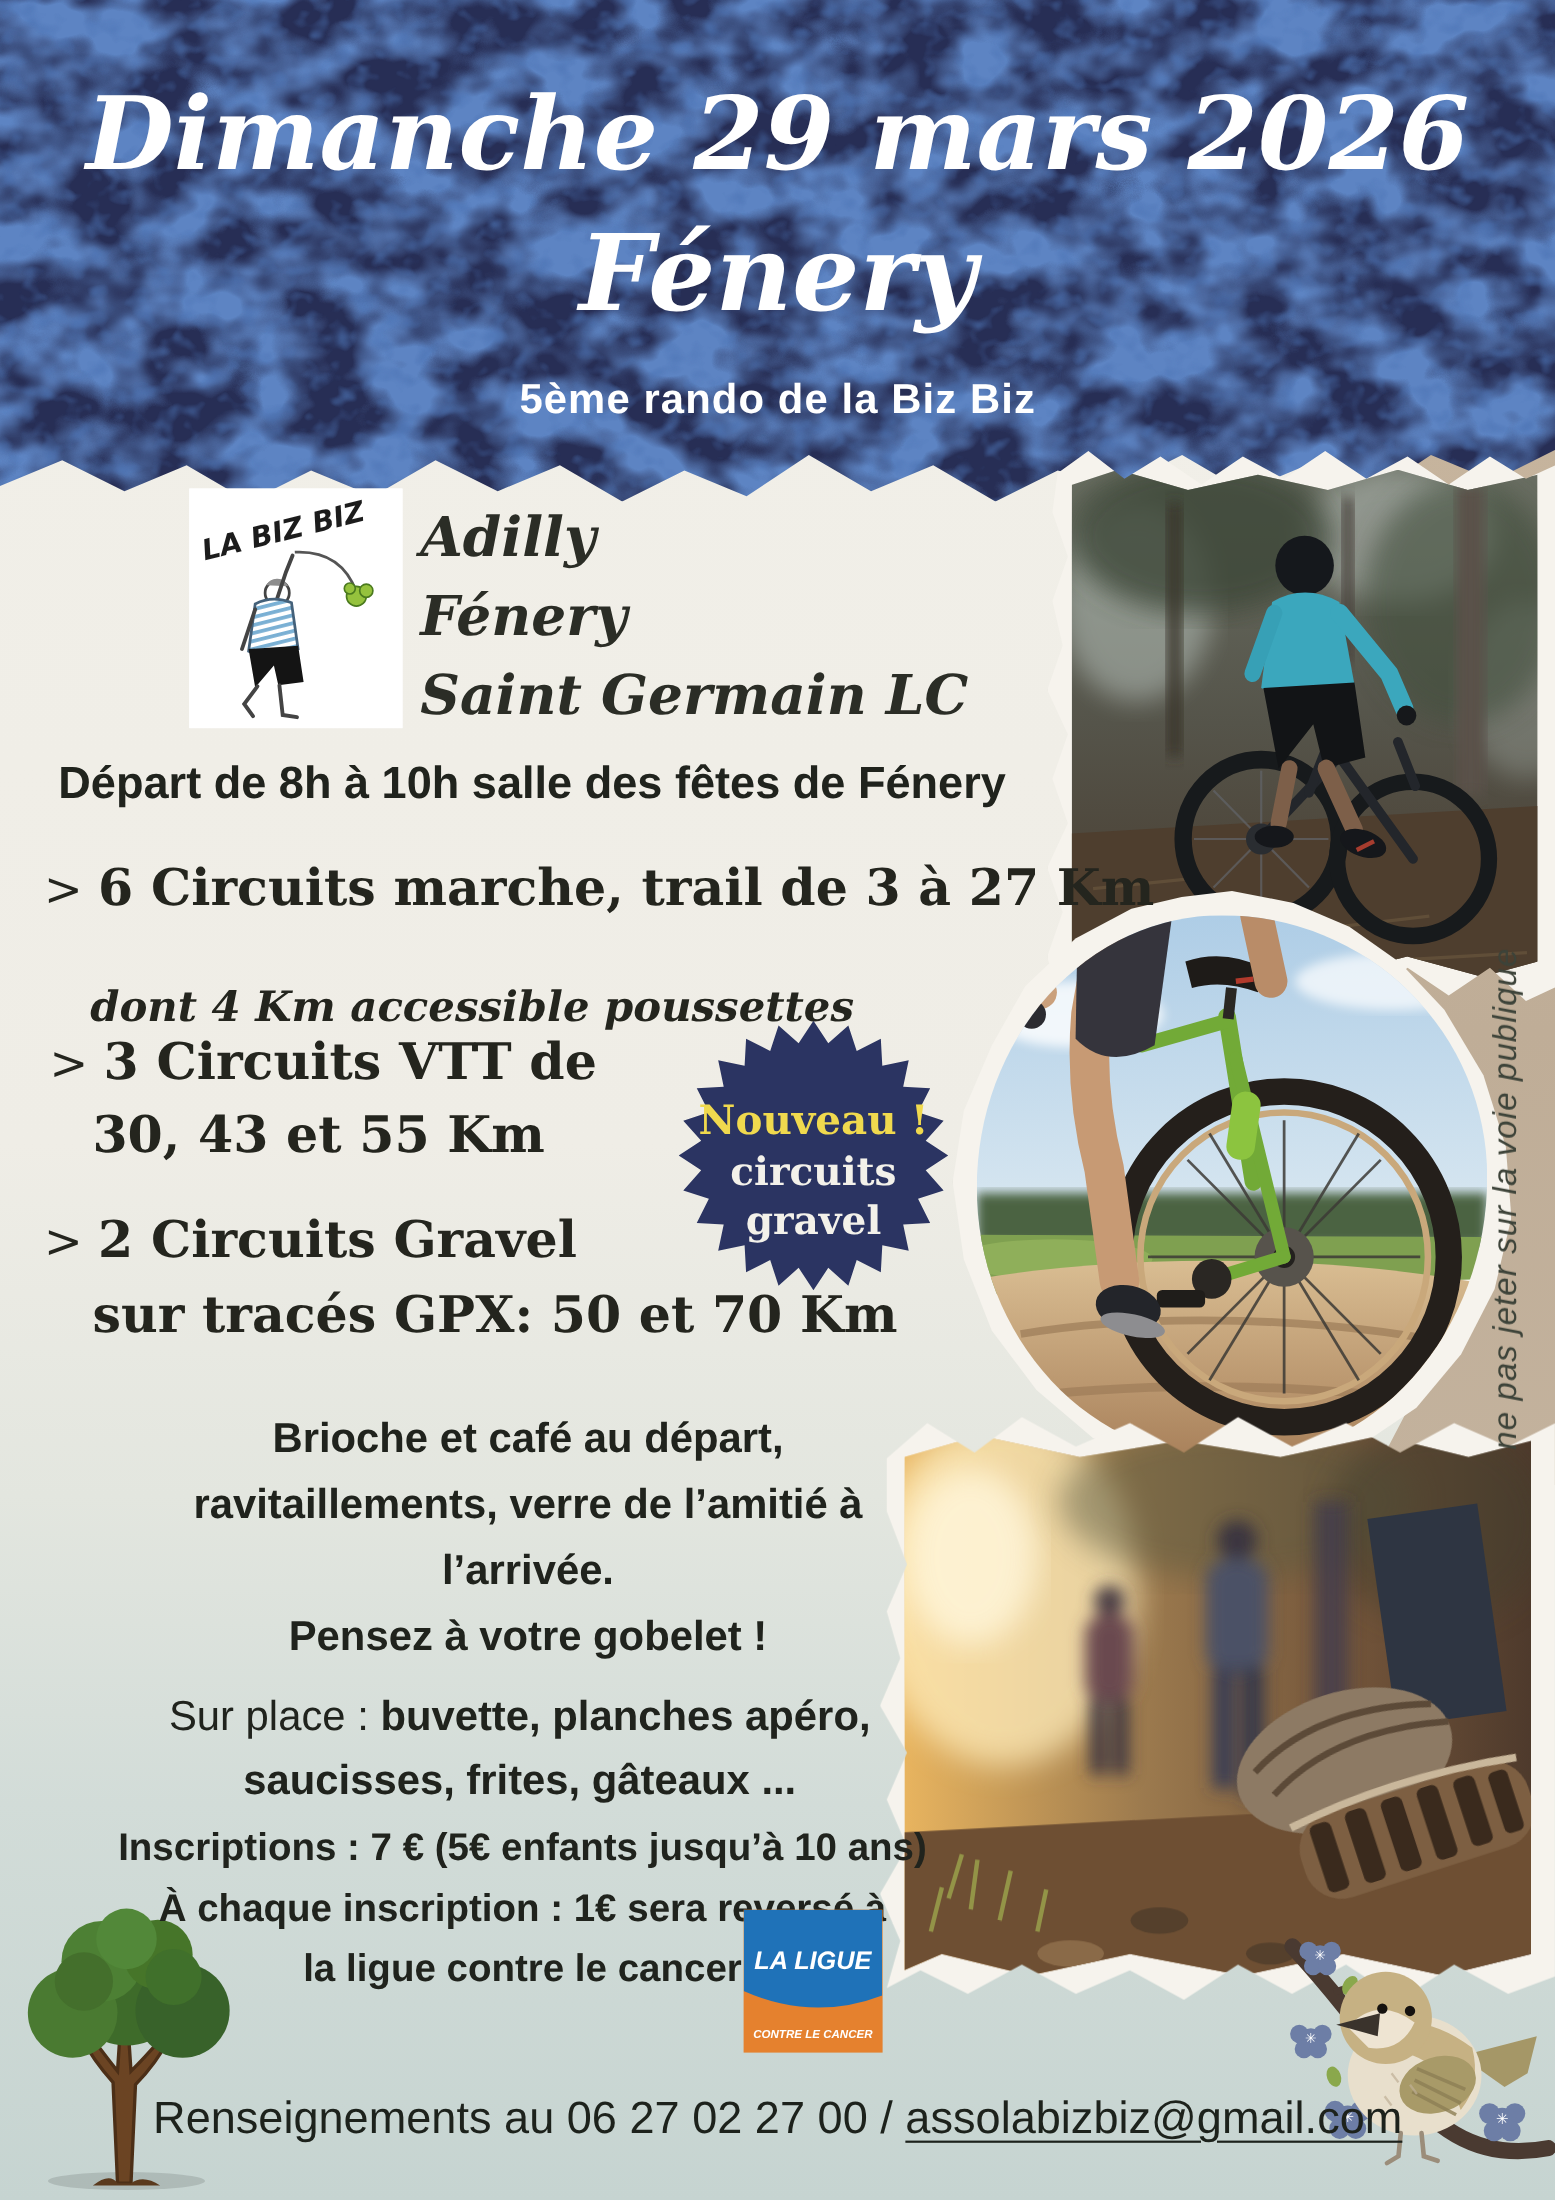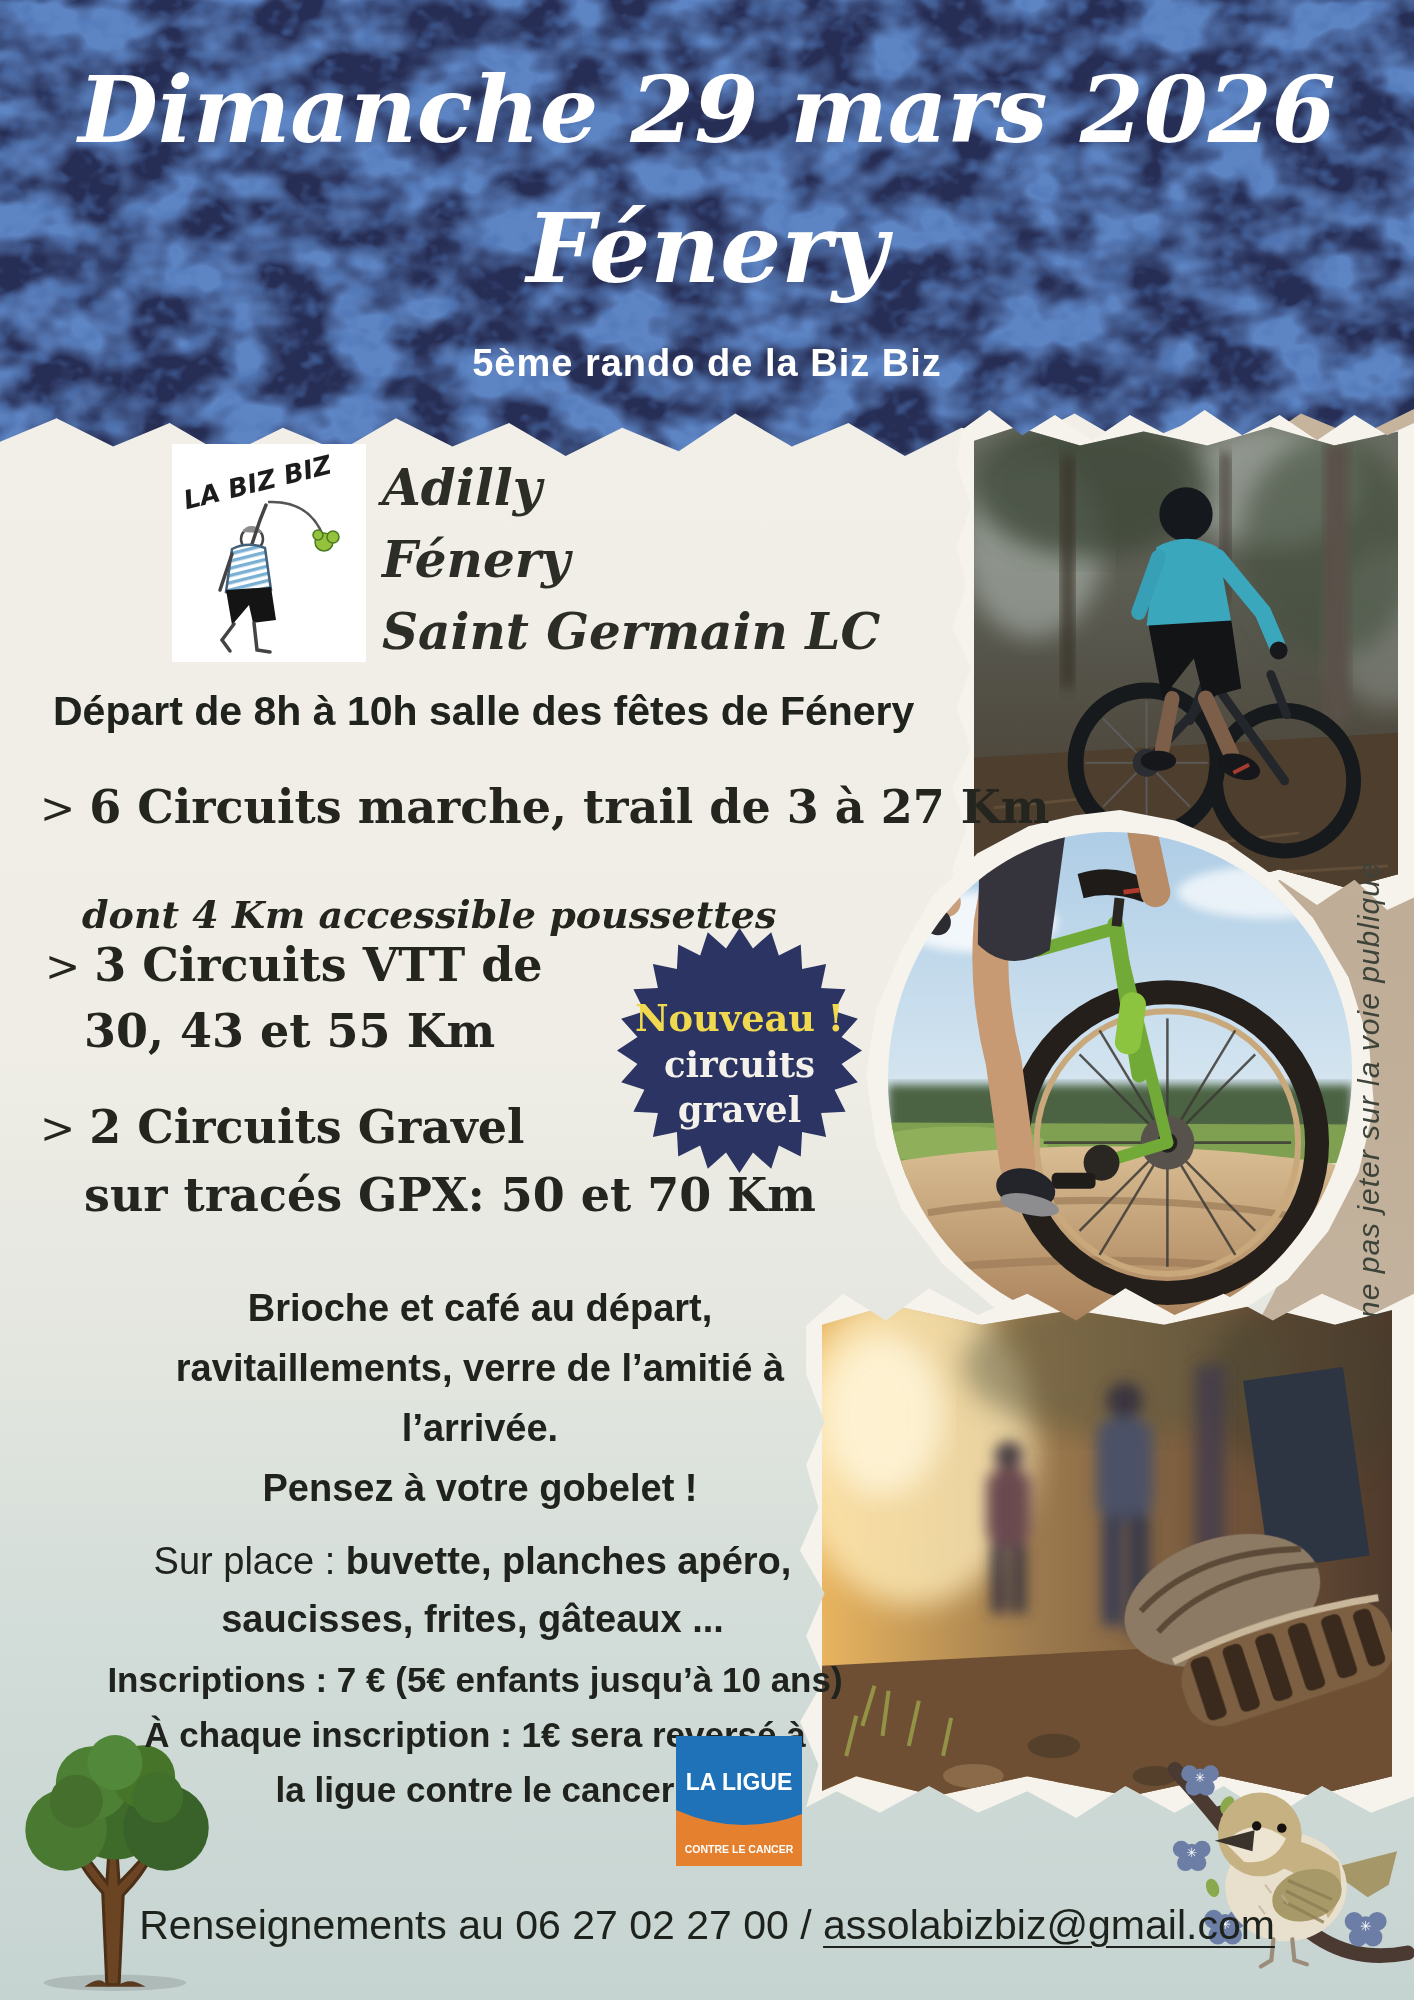--- a/index.html
+++ b/index.html
@@ -6,21 +6,21 @@
   .page{position:relative;width:1414px;height:2000px;overflow:hidden;
     background:linear-gradient(180deg,#f2f0e9 0%,#efede6 52%,#e3e6df 68%,#d2dcd8 82%,#c6d4d1 100%);
     font-family:"Liberation Sans",sans-serif;}
   
   .header{position:absolute;left:0;top:0;width:1414px;height:470px;z-index:2;
     filter:drop-shadow(0 10px 12px rgba(40,45,70,.35));
     clip-path:polygon(0 0,100% 0,100% 87%,96% 93%,92% 88%,88% 96%,84% 90%,80% 95%,76% 88%,72% 94%,68% 91%,64% 97%,60% 90%,56% 95%,52% 88%,48% 96%,44% 91%,40% 97%,36% 90%,32% 95%,28% 89%,24% 96%,20% 91%,16% 97%,12% 90%,8% 95%,4% 89%,0 94%);}
   .header svg.texture{position:absolute;left:0;top:0;}
   .script{position:absolute;left:0;right:0;text-align:center;color:#fff;
     font-family:"DejaVu Serif",serif;font-style:italic;font-weight:700;}
-  .script-date{top:56px;font-size:92px;}
+  .script-date{top:68px;font-size:92px;}
   .script-town{top:192px;font-size:96px;}
   .header-sub{position:absolute;left:0;right:0;top:342px;text-align:center;color:#ffffff;
     font-size:38px;font-weight:700;letter-spacing:1px;}
   
   .kraft{position:absolute;left:1235px;top:320px;width:179px;height:1030px;z-index:1;
     background:linear-gradient(180deg,#c7b59e,#bfad97 60%,#c3b29d);
     clip-path:polygon(18% 0,100% 0,100% 100%,30% 100%,14% 97%,26% 93%,10% 88%,24% 83%,12% 78%,28% 73%,10% 68%,25% 63%,12% 58%,28% 53%,14% 48%,28% 43%,10% 38%,26% 33%,12% 28%,27% 23%,13% 18%,28% 13%,12% 8%,22% 4%);}
   
   .torn{position:absolute;background:#f6f3ed;z-index:3;filter:drop-shadow(0 10px 14px rgba(70,55,40,.4));}
   .torn .shot{position:absolute;left:22px;top:22px;right:22px;bottom:22px;overflow:hidden;}
@@ -52,21 +52,21 @@
   .c2{left:45px;top:938px;}
   .c2b{left:84px;top:1004px;}
   .c3{left:40px;top:1100px;}
   .c3b{left:84px;top:1168px;}
   .badge{position:absolute;left:617px;top:928px;width:245px;height:245px;z-index:5;text-decoration:underline;}
   .center-block{position:absolute;z-index:5;text-align:center;color:#20231d;}
   .refresh{left:100px;width:760px;top:1278px;font-size:38px;font-weight:700;line-height:60px;}
   .onsite{left:95px;width:755px;top:1532px;font-size:38px;line-height:58px;}
   .onsite .bold{font-weight:700;}
   .inscr{left:55px;width:840px;top:1652px;font-size:35px;font-weight:700;line-height:55px;}
-  .ligue{position:absolute;left:676px;top:1736px;width:126px;height:130px;z-index:5;}
+  .ligue{position:absolute;left:676px;top:1736px;width:126px;height:130px;z-index:5;font-style:italic;}
   .contact{position:absolute;left:0;right:0;top:1902px;z-index:6;text-align:center;font-size:41px;color:#1d221c;}
   .contact .email{text-decoration:underline;text-underline-offset:7px;text-decoration-thickness:2px;}
   .illus{position:absolute;z-index:4;}
   .tree{left:10px;top:1730px;width:210px;height:265px;}
   .bird{left:1158px;top:1738px;width:256px;height:262px;}
 </style>
 </head>
 <body>
 
 <div class="page">

